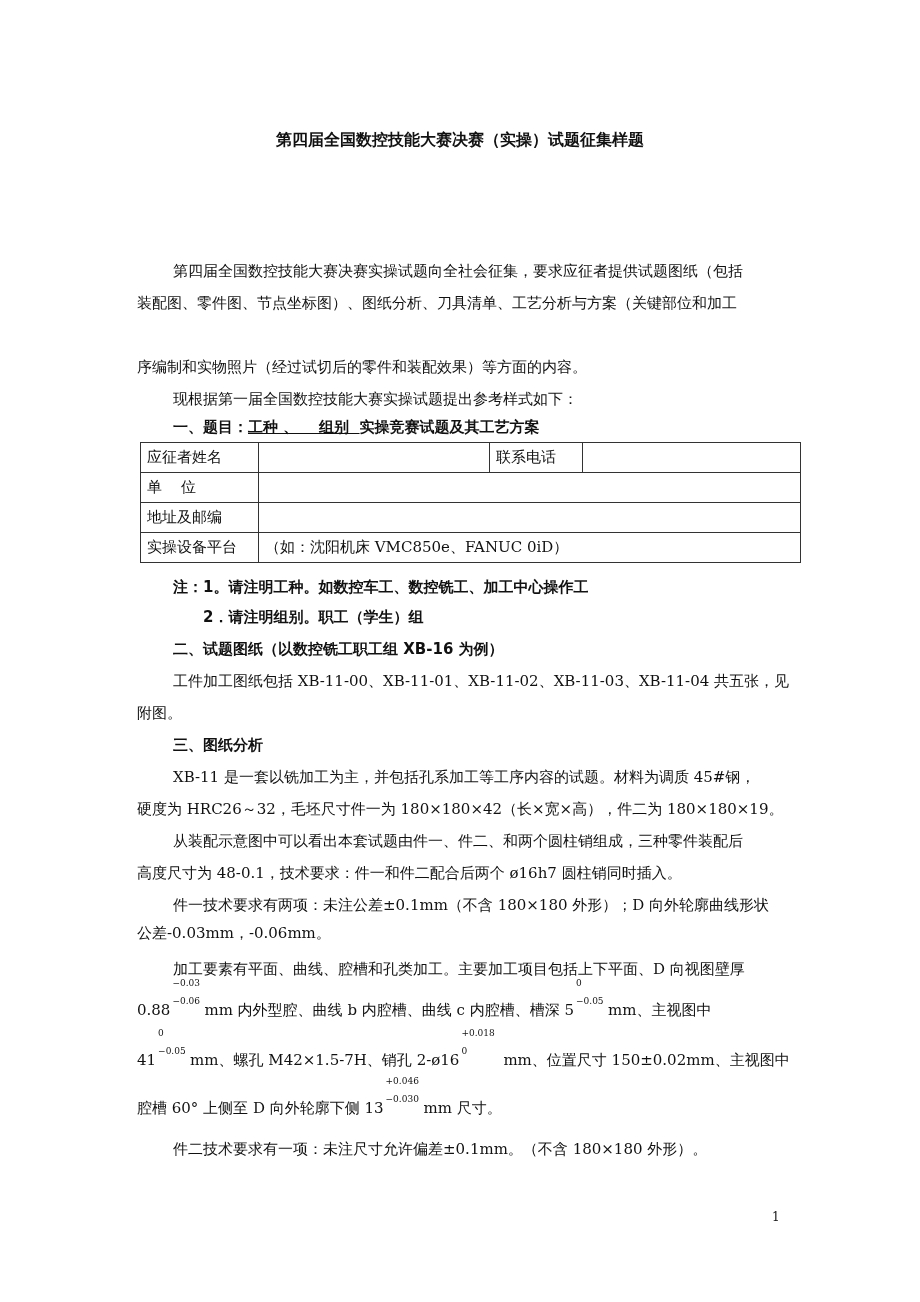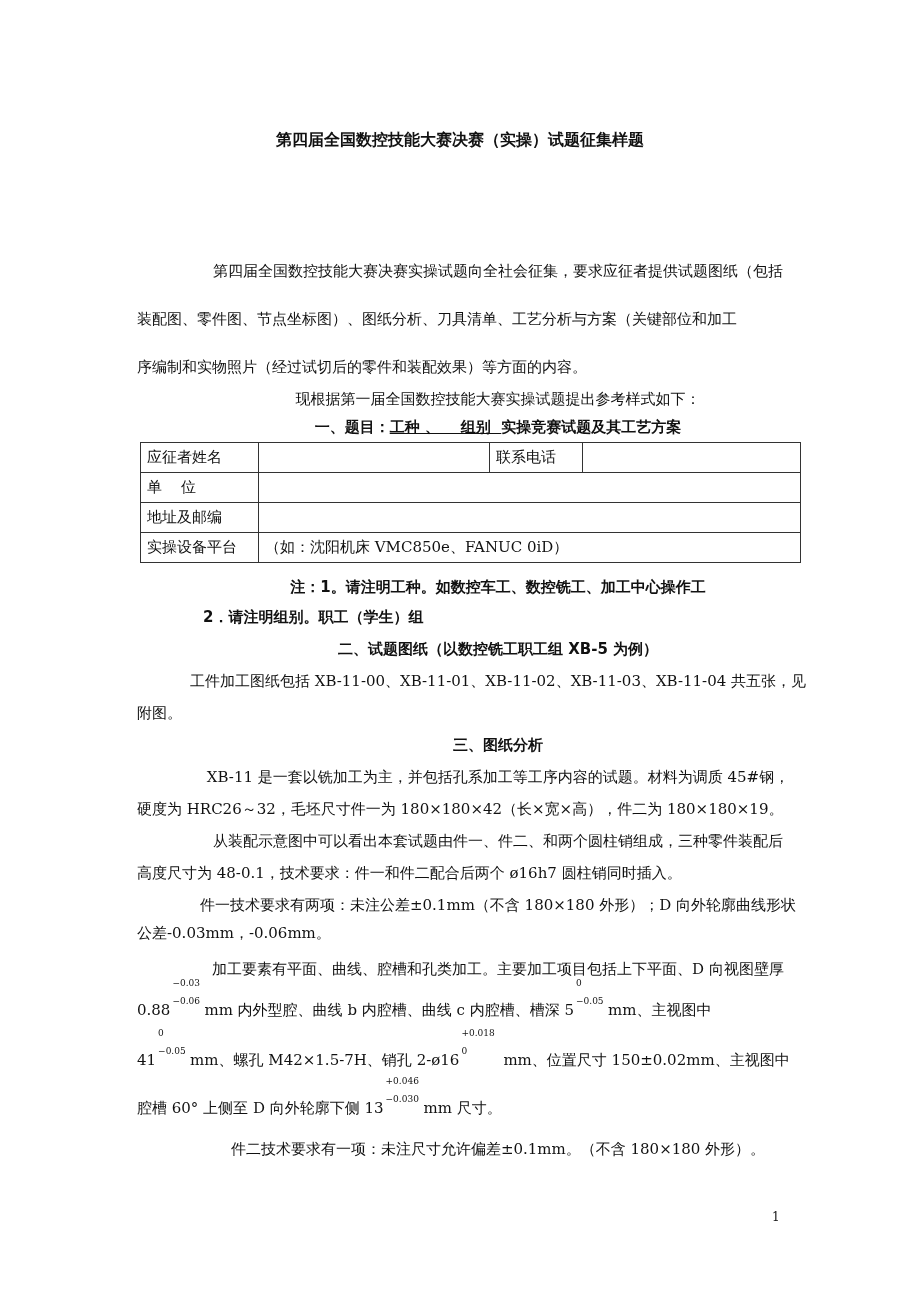--- a/index.html
+++ b/index.html
@@ -2,38 +2,38 @@
 <html><head>
 <meta charset="utf-8">
 <style>
   html, body { margin:0; padding:0; background:#ffffff; }
   body { width:920px; height:1302px; position:relative; overflow:hidden;
          font-family:"DejaVu Serif","Liberation Serif", serif; color:#111; }
   .page { position:absolute; left:0; top:0; width:736px; height:1302px; }
   .title { position:absolute; left:0; width:920px; top:130px; text-align:center;
            font-family:"DejaVu Sans","Liberation Sans", sans-serif; font-weight:bold; font-size:16px; }
   .line { position:absolute; left:137px; width:650px; font-size:15px; white-space:nowrap; }
-  .indent { padding-left:36px;text-align:center; }
+  .indent { padding-left:36px; }
   .bold { font-family:"DejaVu Sans","Liberation Sans", sans-serif; font-weight:bold; }
   .u { text-decoration:underline;margin-top:16px; }
   table.form { position:absolute; left:132px; top:442px; width:661px; border-collapse:collapse; font-size:15px;margin-left:8px; }
   table.form td { border:1px solid #333; height:29px; padding:0 6px; }
   .tol { display:inline-block; position:relative; width:34px; height:1em; vertical-align:baseline; }
   .tol .up { position:absolute; left:2px; top:-22px; font-size:9px; }
   .tol .dn { position:absolute; left:2px; top:-4px; font-size:9px; }
   .pagenum { position:absolute; left:772px; top:1210px; font-size:12px; }
 </style>
 </head>
 <body>
 
 <div class="page">
   <div class="title">第四届全国数控技能大赛决赛（实操）试题征集样题</div>
 
   <div class="line indent" style="top:262px">第四届全国数控技能大赛决赛实操试题向全社会征集，要求应征者提供试题图纸（包括</div>
-  <div class="line" style="top:310px">装配图、零件图、节点坐标图）、图纸分析、刀具清单、工艺分析与方案（关键部位和加工</div>
+  <div class="line" style="top:294px">装配图、零件图、节点坐标图）、图纸分析、刀具清单、工艺分析与方案（关键部位和加工</div>
   <div class="line" style="top:358px">序编制和实物照片（经过试切后的零件和装配效果）等方面的内容。</div>
   <div class="line indent" style="top:390px">现根据第一届全国数控技能大赛实操试题提出参考样式如下：</div>
 
   <div class="line indent bold" style="top:418px">
     <span>一、题目：</span><span class="u" style="white-space:pre">工种 、    组别  </span><span>实操竞赛试题及其工艺方案</span>
   </div>
 
   <table class="form">
     <tbody>
         <tr>
@@ -52,21 +52,21 @@
     </tr>
     <tr>
       <td>实操设备平台</td>
       <td colspan="3">（如：沈阳机床 VMC850e、FANUC 0iD）</td>
     </tr>
   </tbody>
     </table>
 
   <div class="line indent bold" style="top:578px">注：1。请注明工种。如数控车工、数控铣工、加工中心操作工</div>
   <div class="line bold" style="top:608px;padding-left:66px">2．请注明组别。职工（学生）组</div>
-  <div class="line indent bold" style="top:640px">二、试题图纸（以数控铣工职工组 XB-5 为例）</div>
+  <div class="line indent bold" style="top:640px">二、试题图纸（以数控铣工职工组 XB-16 为例）</div>
   <div class="line indent" style="top:672px">工件加工图纸包括 XB-11-00、XB-11-01、XB-11-02、XB-11-03、XB-11-04 共五张，见</div>
   <div class="line" style="top:704px">附图。</div>
 
   <div class="line indent bold" style="top:736px">三、图纸分析</div>
   <div class="line indent" style="top:768px">XB-11 是一套以铣加工为主，并包括孔系加工等工序内容的试题。材料为调质 45#钢，</div>
   <div class="line" style="top:800px">硬度为 HRC26～32，毛坯尺寸件一为 180×180×42（长×宽×高），件二为 180×180×19。</div>
   <div class="line indent" style="top:832px">从装配示意图中可以看出本套试题由件一、件二、和两个圆柱销组成，三种零件装配后</div>
   <div class="line" style="top:864px">高度尺寸为 48-0.1，技术要求：件一和件二配合后两个 ø16h7 圆柱销同时插入。</div>
   <div class="line indent" style="top:896px">件一技术要求有两项：未注公差±0.1mm（不含 180×180 外形）；D 向外轮廓曲线形状</div>
   <div class="line" style="top:924px">公差-0.03mm，-0.06mm。</div>

